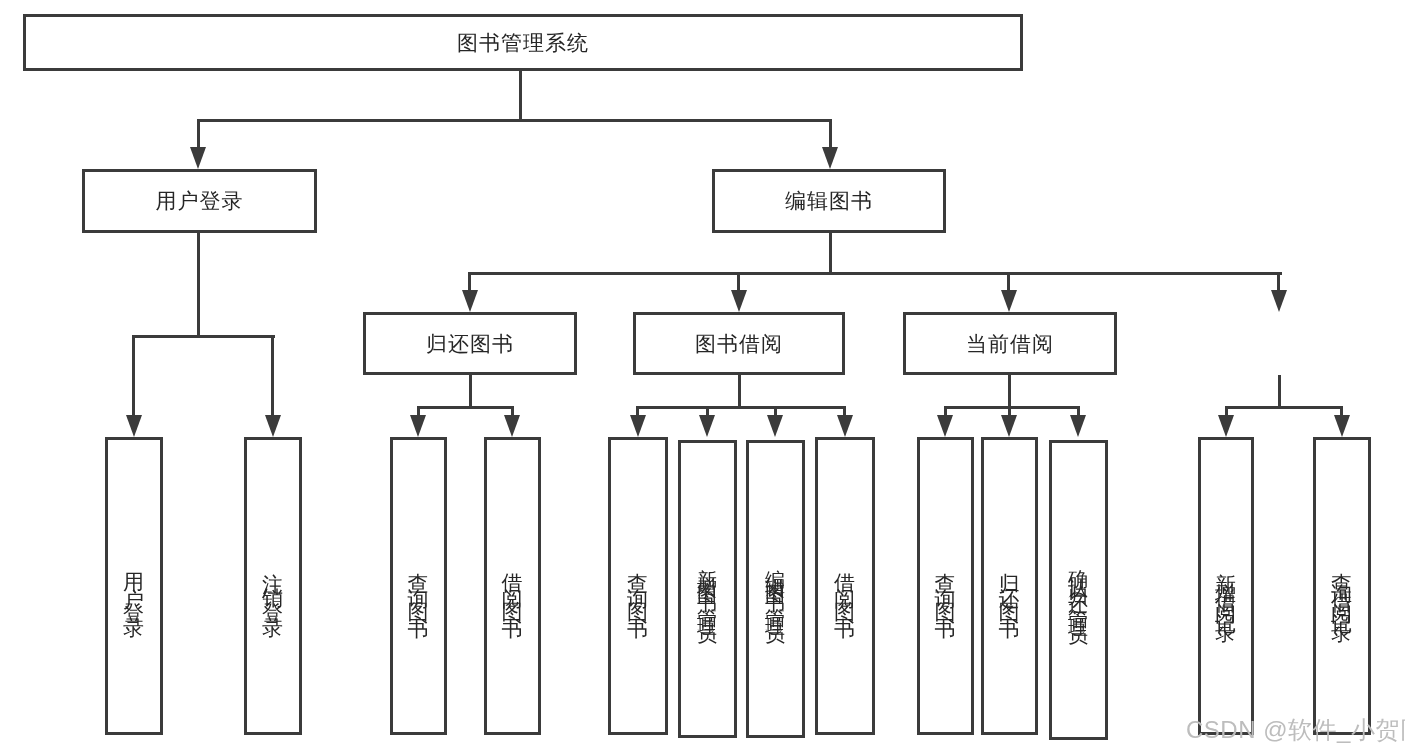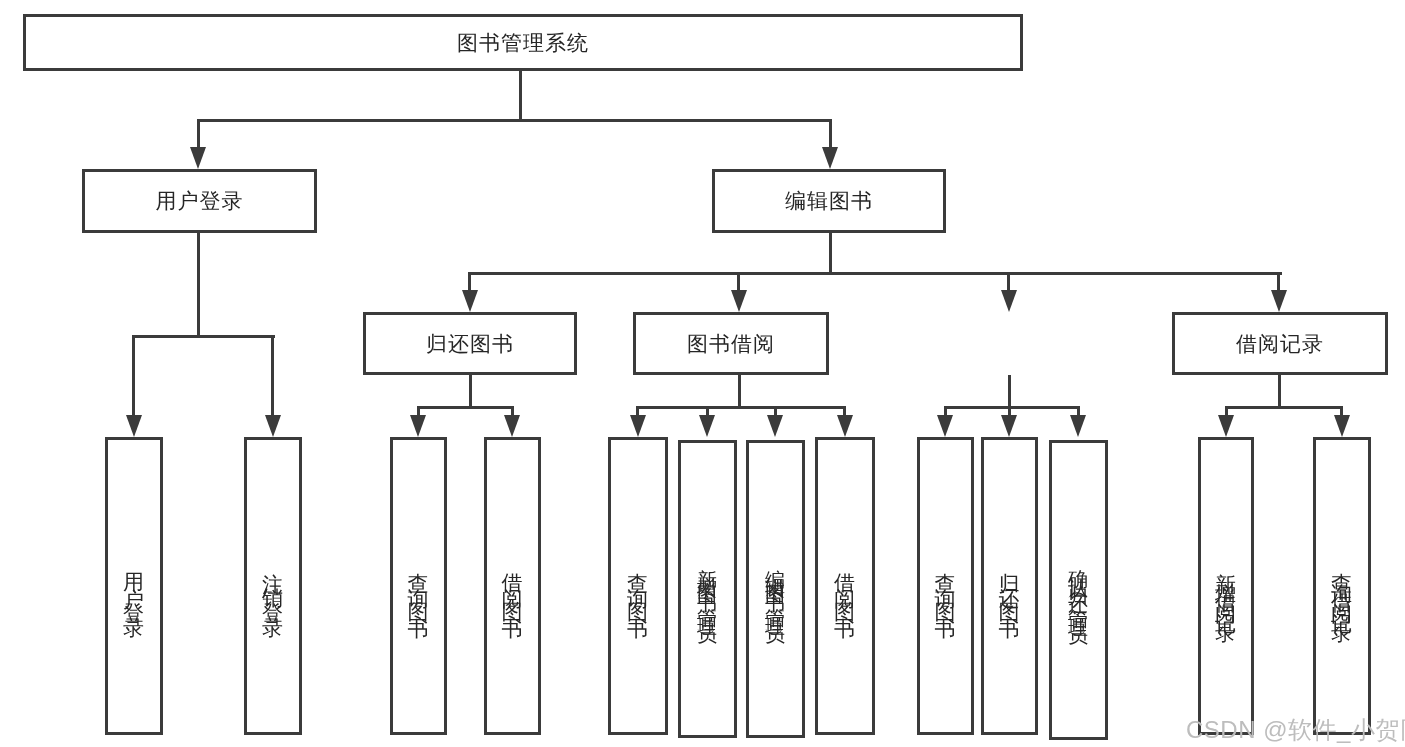--- a/index.html
+++ b/index.html
@@ -95,22 +95,22 @@
   <i class="ln" style="left:468px;top:272px;width:3px;height:20px"></i>
   <div class="arrow" style="left:462px;top:290px"></div>
   <i class="ln" style="left:737px;top:272px;width:3px;height:20px"></i>
   <div class="arrow" style="left:731px;top:290px"></div>
   <i class="ln" style="left:1007px;top:272px;width:3px;height:20px"></i>
   <div class="arrow" style="left:1001px;top:290px"></div>
   <i class="ln" style="left:1277px;top:272px;width:3px;height:20px"></i>
   <div class="arrow" style="left:1271px;top:290px"></div>
 
   <div class="box" style="left:363px;top:312px;width:214px;height:63px">归还图书</div>
-  <div class="box" style="left:633px;top:312px;width:196px;height:63px">图书借阅</div>
-  <div class="box" style="left:1172px;top:312px;width:216px;height:63px">借阅记录</div>
+  <div class="box" style="left:633px;top:312px;width:212px;height:63px">图书借阅</div>
+  <div class="box" style="left:903px;top:312px;width:214px;height:63px">当前借阅</div>
 
   <i class="ln" style="left:469px;top:375px;width:3px;height:33px"></i>
   <i class="ln" style="left:417px;top:406px;width:97px;height:3px"></i>
   <i class="ln" style="left:417px;top:406px;width:3px;height:11px"></i>
   <div class="arrow" style="left:410px;top:415px"></div>
   <i class="ln" style="left:511px;top:406px;width:3px;height:11px"></i>
   <div class="arrow" style="left:504px;top:415px"></div>
 
   <i class="ln" style="left:738px;top:375px;width:3px;height:33px"></i>
   <i class="ln" style="left:636px;top:406px;width:210px;height:3px"></i>

